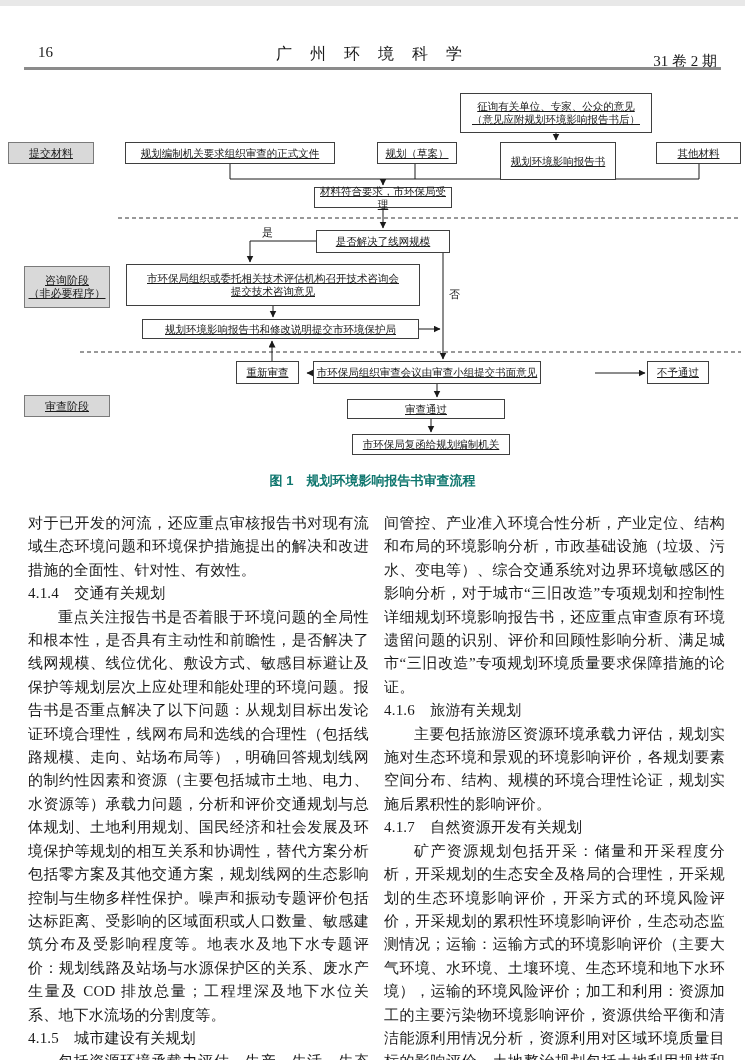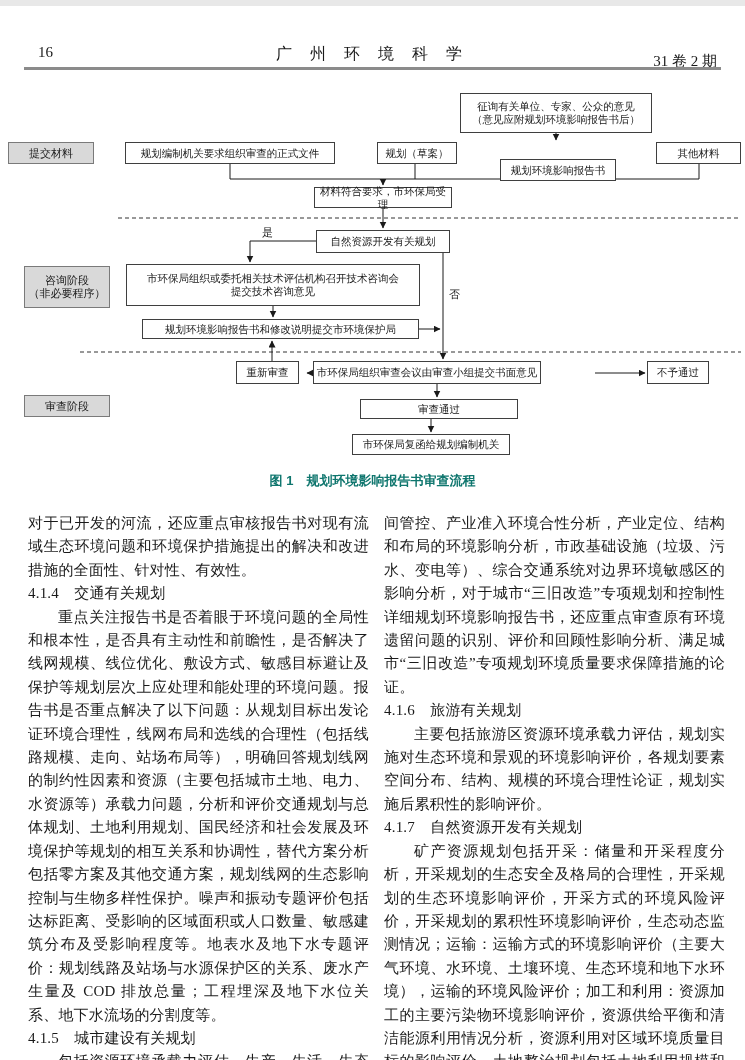--- a/index.html
+++ b/index.html
@@ -13,21 +13,21 @@
   .hdr .pageno{position:absolute;left:14px;top:0;}
   .hdr .jtitle{position:absolute;left:0;right:0;top:0;text-align:center;letter-spacing:7px;font-size:16px;}
   .hdr .issue{position:absolute;right:4px;top:8px;}
   .hdr-rule{position:absolute;top:61px;left:24px;width:697px;height:3px;background:#8b8b8b;}
   
   .flowchart{position:absolute;left:0;top:85px;width:745px;height:410px;margin:0;}
   .connectors{position:absolute;left:0;top:0;width:745px;height:410px;}
   .fc-box{
     position:absolute;box-sizing:border-box;border:1px solid #3f3f3f;background:#ffffff;
     display:flex;align-items:center;justify-content:center;text-align:center;
-    font-size:10.5px;line-height:13px;white-space:pre-line;padding:0 2px;
+    font-size:10.5px;line-height:13px;white-space:pre-line;padding:0 2px;text-decoration:underline;
   }
   .fc-label{background:#d9d9d9;border:1px solid #7a7a7a;font-size:11px;}
   .branch{position:absolute;font-size:11px;}
   .fc-caption{
     position:absolute;left:0;top:381px;width:745px;text-align:center;
     font-family:"Liberation Sans","DejaVu Sans",sans-serif;font-weight:bold;font-size:13px;color:#0f766e;
   }
   
   .columns{position:absolute;left:28px;top:506px;width:697px;display:flex;gap:15px;}
   .col{width:341px;font-size:15px;line-height:23.4px;text-align:justify;letter-spacing:0.2px;}
@@ -87,31 +87,31 @@
 
     <div class="fc-box fc-label" style="left:8px;top:51px;width:86px;height:22px;">提交材料</div>
     <div class="fc-box fc-label" style="left:24px;top:175px;width:86px;height:42px;">咨询阶段
 （非必要程序）</div>
     <div class="fc-box fc-label" style="left:24px;top:304px;width:86px;height:22px;">审查阶段</div>
 
     <div class="fc-box" style="left:460px;top:2px;width:192px;height:40px;">征询有关单位、专家、公众的意见
 （意见应附规划环境影响报告书后）</div>
     <div class="fc-box" style="left:125px;top:51px;width:210px;height:22px;">规划编制机关要求组织审查的正式文件</div>
     <div class="fc-box" style="left:377px;top:51px;width:80px;height:22px;">规划（草案）</div>
-    <div class="fc-box" style="left:500px;top:68px;width:116px;height:22px;">规划环境影响报告书</div>
+    <div class="fc-box" style="left:500px;top:51px;width:116px;height:38px;">规划环境影响报告书</div>
     <div class="fc-box" style="left:656px;top:51px;width:85px;height:22px;">其他材料</div>
     <div class="fc-box" style="left:314px;top:96px;width:138px;height:21px;">材料符合要求，市环保局受理</div>
-    <div class="fc-box" style="left:316px;top:139px;width:134px;height:23px;">自然资源开发有关规划</div>
+    <div class="fc-box" style="left:316px;top:139px;width:134px;height:23px;">是否解决了线网规模</div>
     <div class="fc-box" style="left:126px;top:173px;width:294px;height:42px;">市环保局组织或委托相关技术评估机构召开技术咨询会
 提交技术咨询意见</div>
     <div class="fc-box" style="left:142px;top:228px;width:277px;height:20px;">规划环境影响报告书和修改说明提交市环境保护局</div>
     <div class="fc-box" style="left:313px;top:270px;width:228px;height:23px;">市环保局组织审查会议由审查小组提交书面意见</div>
     <div class="fc-box" style="left:236px;top:270px;width:63px;height:23px;">重新审查</div>
     <div class="fc-box" style="left:647px;top:270px;width:62px;height:23px;">不予通过</div>
-    <div class="fc-box" style="left:360px;top:308px;width:158px;height:20px;">审查通过</div>
+    <div class="fc-box" style="left:347px;top:308px;width:158px;height:20px;">审查通过</div>
     <div class="fc-box" style="left:352px;top:343px;width:158px;height:21px;">市环保局复函给规划编制机关</div>
 
     <span class="branch" style="left:262px;top:134px;">是</span>
     <span class="branch" style="left:449px;top:196px;">否</span>
 
     <figcaption class="fc-caption">图 1　规划环境影响报告书审查流程</figcaption>
   </figure>
 
   <main class="columns">
     <div class="col">

